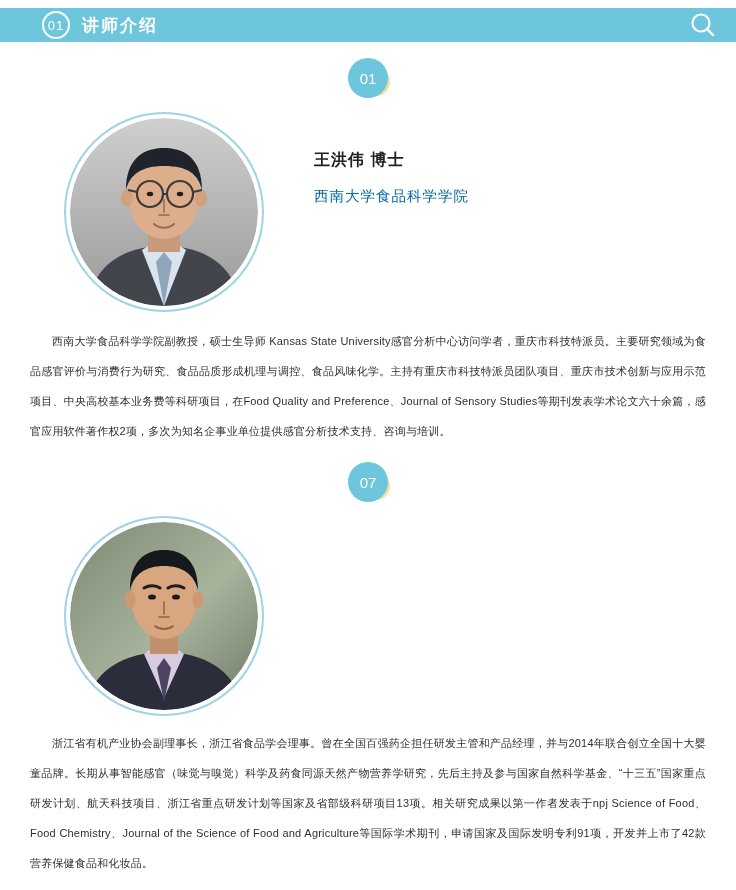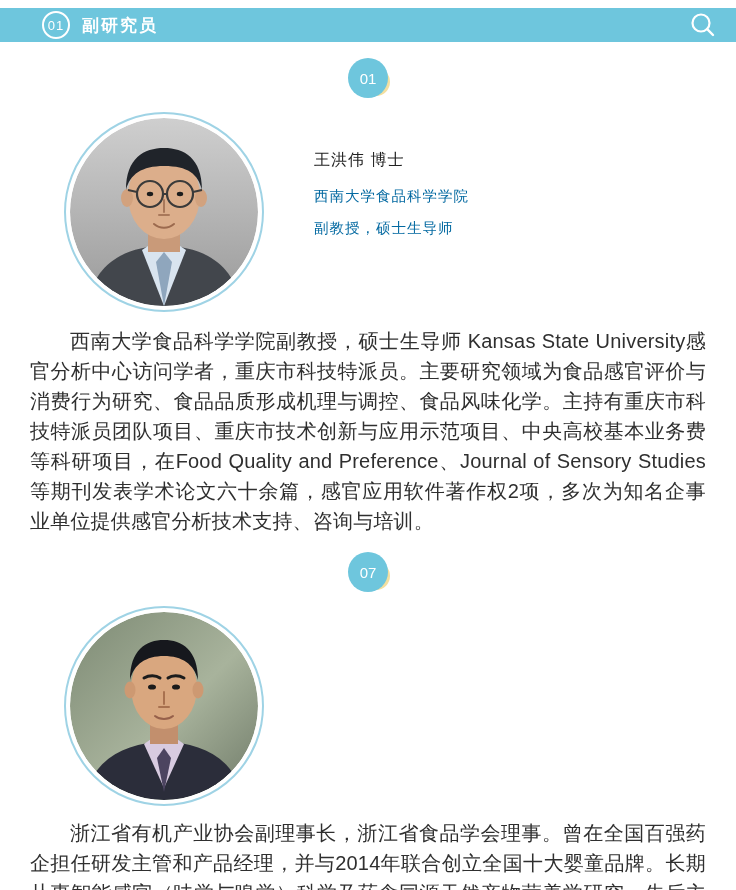--- a/index.html
+++ b/index.html
@@ -113,55 +113,55 @@
     border-radius: 50%;
     overflow: hidden;
     position: relative;
   }
   .person-meta {
     margin-left: 50px;
     padding-top: 38px;
   }
   .person-name {
     font-size: 16px;
-    font-weight: normal;
+    font-weight: bold;
     color: #222222;
     letter-spacing: 1px;
     margin-bottom: 16px;
   }
   .person-line {
     font-size: 14.5px;
     color: #0369a1;
     letter-spacing: 1px;
     margin-bottom: 13px;
   }
 
   
   .bio {
     margin: 14px 30px 0 30px;
-    font-size: 20px;
+    font-size: 11px;
     line-height: 30px;
     color: #2f2f2f;
     text-align: justify;
     text-indent: 2em;
     letter-spacing: 0.2px;
   }
   .bio.second {
     margin-top: 12px;
   }
 
   
   svg { display: block; }
 </style>
 </head>
 <body>
 
 <div class="header">
   <div class="header-number">01</div>
-  <div class="header-title">副研究员</div>
+  <div class="header-title">讲师介绍</div>
   <div class="header-search">
     <svg width="30" height="30" viewBox="0 0 30 30" aria-hidden="true">
       <circle cx="13" cy="13" r="8.5" fill="none" stroke="#ffffff" stroke-width="2.2"></circle>
       <line x1="19.2" y1="19.2" x2="25" y2="25" stroke="#ffffff" stroke-width="2.4" stroke-linecap="round"></line>
     </svg>
   </div>
 </div>
 
 <div class="badge-wrap">
   <div class="badge-shadow"></div>
@@ -210,21 +210,20 @@
 
           <path d="M94 82 L94 94 M89 97 L99 97" stroke="#a9785a" stroke-width="2" fill="none" stroke-linecap="round"></path>
           <path d="M84 106 C90 111 98 111 104 106" stroke="#9c6a4e" stroke-width="2" fill="none" stroke-linecap="round"></path>
         </g>
       </svg>
     </div>
   </div>
   <div class="person-meta">
     <div class="person-name">王洪伟  博士</div>
     <div class="person-line">西南大学食品科学学院</div>
-    <div class="person-line">副教授，硕士生导师</div>
   </div>
 </div>
 
 <div class="bio">西南大学食品科学学院副教授，硕士生导师  Kansas State University感官分析中心访问学者，重庆市科技特派员。主要研究领域为食品感官评价与消费行为研究、食品品质形成机理与调控、食品风味化学。主持有重庆市科技特派员团队项目、重庆市技术创新与应用示范项目、中央高校基本业务费等科研项目，在Food Quality and Preference、Journal of Sensory Studies等期刊发表学术论文六十余篇，感官应用软件著作权2项，多次为知名企事业单位提供感官分析技术支持、咨询与培训。</div>
 
 <div class="badge-wrap">
   <div class="badge-shadow"></div>
   <div class="badge">07</div>
 </div>
 

